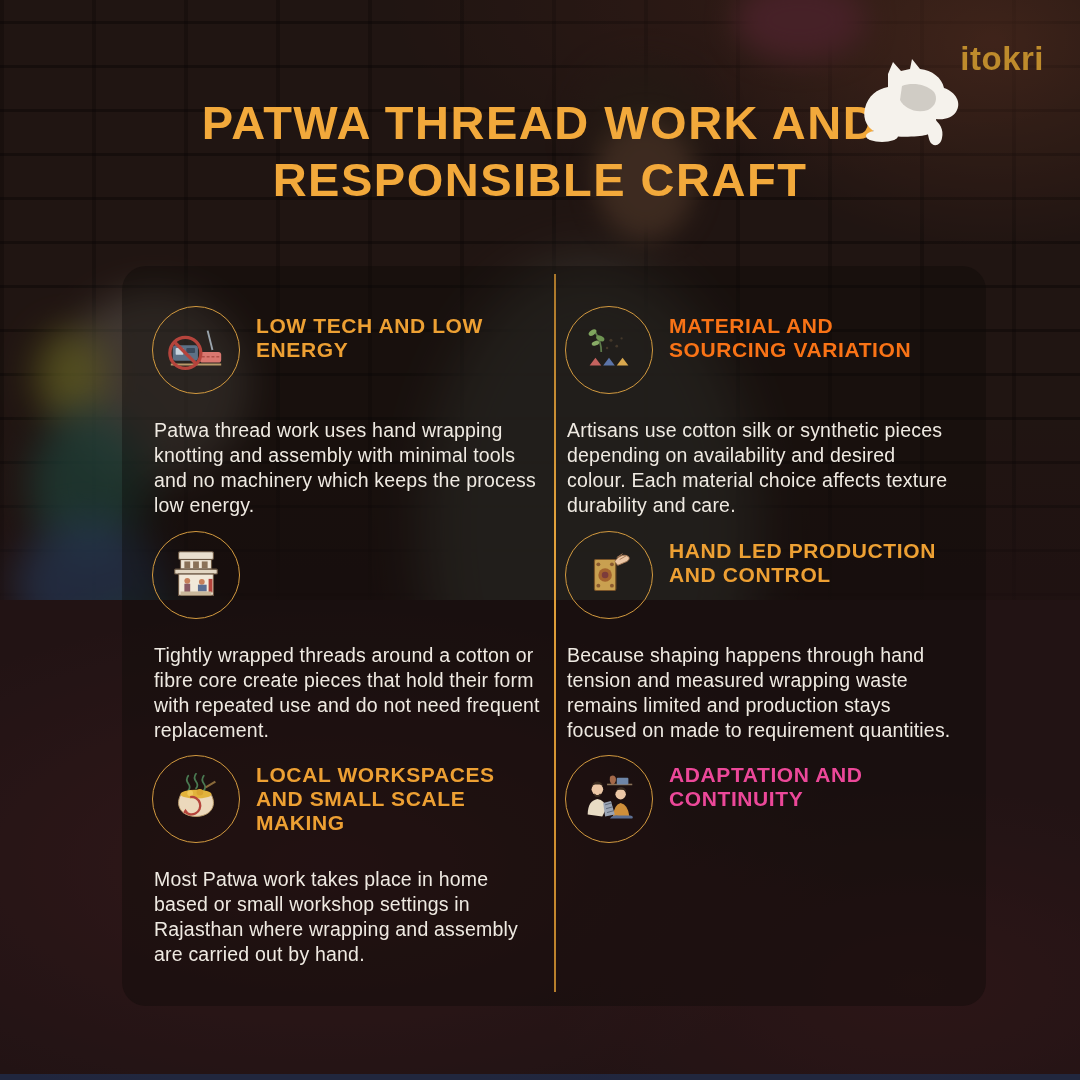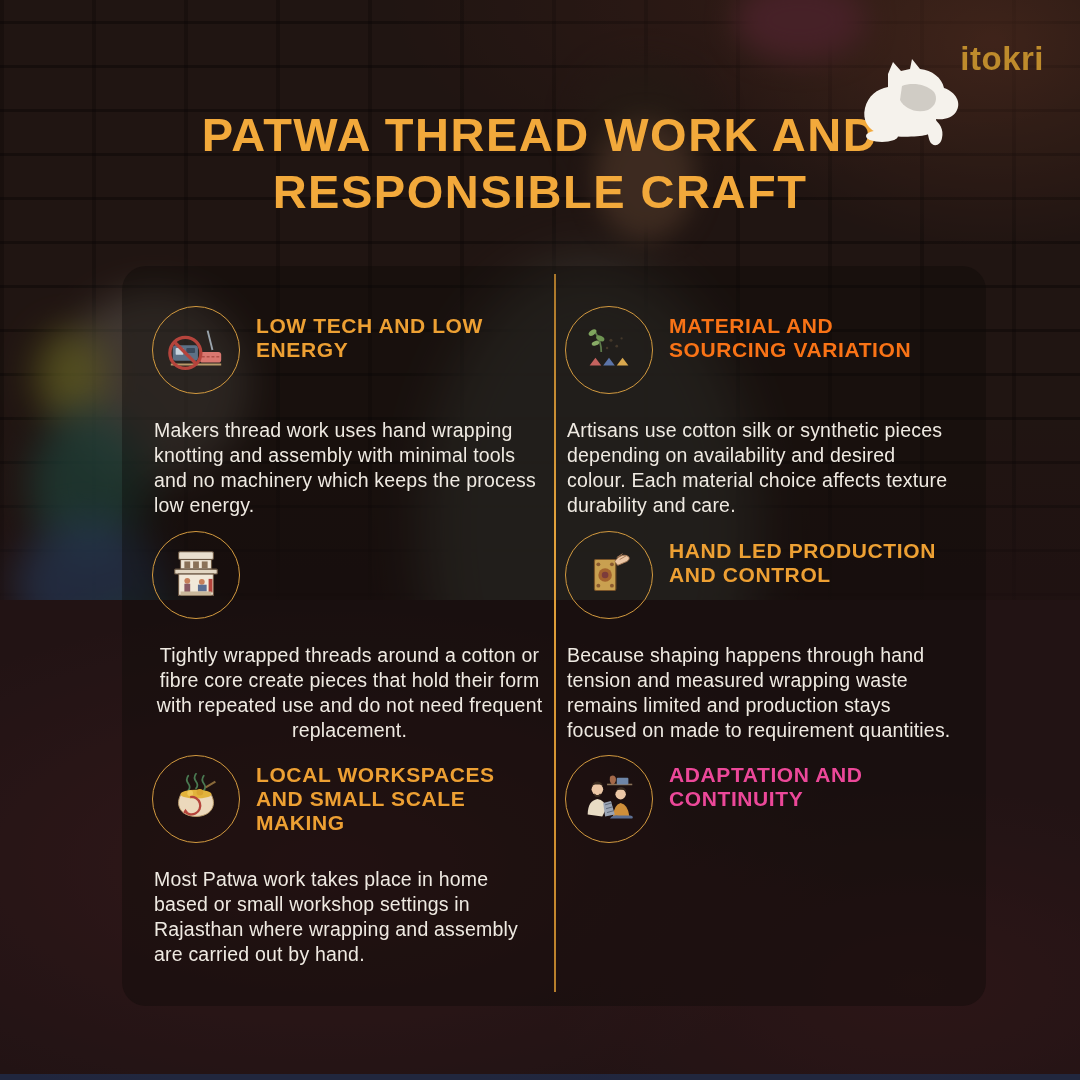--- a/index.html
+++ b/index.html
@@ -30,21 +30,21 @@
     background:
       radial-gradient(700px 340px at 30% 55%, rgba(108,46,50,.5), transparent 75%),
       radial-gradient(500px 260px at 85% 80%, rgba(96,40,44,.45), transparent 75%),
       #371e20;
   }
   .dim { position:absolute; inset:0; background:rgba(12,9,8,.48); }
   .bottom-strip { position:absolute; left:0; right:0; bottom:0; height:6px; background:#202c49; opacity:.8; }
 
   
   .title {
-    position:absolute; top:94px; left:0; right:0; margin:12px auto; max-width:790px;
+    position:absolute; top:94px; left:0; right:0; margin:0 auto; max-width:790px;
     text-align:center; font-size:47px; font-weight:800; letter-spacing:1.5px;
     line-height:1.22; z-index:5;
   }
   .logo {
     position:absolute; top:40px; right:36px; z-index:6;
     font-size:33px; font-weight:800; letter-spacing:.5px;
   }
   .cat { position:absolute; top:56px; right:116px; z-index:5; }
 
   
@@ -129,21 +129,21 @@
               <line x1="44" y1="12" x2="49" y2="32" stroke="#9aa4ac" stroke-width="2"></line>
               <rect x="36" y="34" width="22" height="11" rx="3" fill="#d9776f"></rect>
               <path d="M38 39 h18" stroke="#b05048" stroke-width="1.5" stroke-dasharray="3 2"></path>
               <line x1="6" y1="47" x2="58" y2="47" stroke="#b89a6a" stroke-width="2"></line>
               <circle cx="21" cy="35" r="16" fill="none" stroke="#b5443c" stroke-width="3.4"></circle>
               <line x1="10" y1="24" x2="32" y2="46" stroke="#b5443c" stroke-width="3.4"></line>
             </svg>
           </div>
           <h3 class="cell-title" style="color:#EDA033;">LOW TECH AND LOW ENERGY</h3>
         </div>
-        <p class="cell-body" style="color:#EFEAE2;">Makers thread work uses hand wrapping knotting and assembly with minimal tools and no machinery which keeps the process low energy.</p>
+        <p class="cell-body" style="color:#EFEAE2;">Patwa thread work uses hand wrapping knotting and assembly with minimal tools and no machinery which keeps the process low energy.</p>
       </section>
 
       <section class="cell">
         <div class="cell-head">
           <div class="icon-circle">
             <svg width="62" height="62" viewBox="0 0 64 64">
               <path d="M24 34 C24 26 22 20 18 14" stroke="#5d7a4a" stroke-width="1.8" fill="none"></path>
               <ellipse cx="15" cy="14" rx="4.5" ry="2.6" fill="#7fa45e" transform="rotate(-35 15 14)"></ellipse>
               <ellipse cx="23" cy="20" rx="4.5" ry="2.6" fill="#6e9452" transform="rotate(25 23 20)"></ellipse>
               <ellipse cx="18" cy="25" rx="4" ry="2.3" fill="#88ab66" transform="rotate(-20 18 25)"></ellipse>
@@ -174,21 +174,21 @@
               <rect x="14" y="31" width="36" height="22" fill="#f1e8d8" stroke="#6b5743" stroke-width="1.2"></rect>
               <circle cx="23" cy="38" r="3" fill="#c77f5a"></circle>
               <rect x="20" y="41" width="6" height="9" fill="#8a5a64"></rect>
               <circle cx="38" cy="39" r="3" fill="#c77f5a"></circle>
               <rect x="34" y="42" width="9" height="7" fill="#5b6e92"></rect>
               <rect x="45" y="36" width="4" height="14" fill="#b5443c"></rect>
               <rect x="16" y="49" width="32" height="4" fill="#c9b99c"></rect>
             </svg>
           </div>
         </div>
-        <p class="cell-body" style="color:#EFEAE2;text-align:center;">Tightly wrapped threads around a cotton or fibre core create pieces that hold their form with repeated use and do not need frequent replacement.</p>
+        <p class="cell-body" style="color:#EFEAE2;">Tightly wrapped threads around a cotton or fibre core create pieces that hold their form with repeated use and do not need frequent replacement.</p>
       </section>
 
       <section class="cell">
         <div class="cell-head">
           <div class="icon-circle">
             <svg width="62" height="62" viewBox="0 0 64 64">
               <rect x="17" y="16" width="22" height="32" rx="1.5" fill="#c9a050" stroke="#7a5428" stroke-width="1.2"></rect>
               <circle cx="28" cy="32" r="7" fill="#a2622e"></circle>
               <circle cx="28" cy="32" r="3.4" fill="#7c3b3b"></circle>
               <circle cx="21" cy="21" r="2" fill="#8a5a30"></circle>

